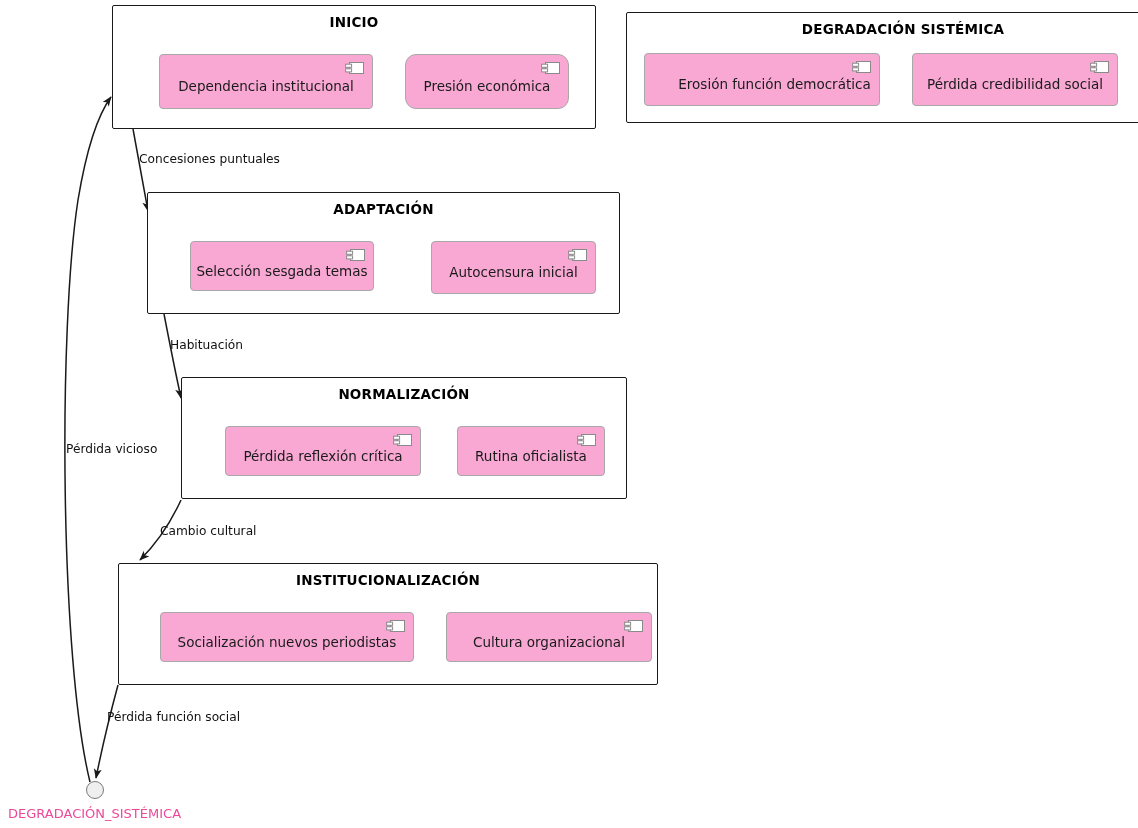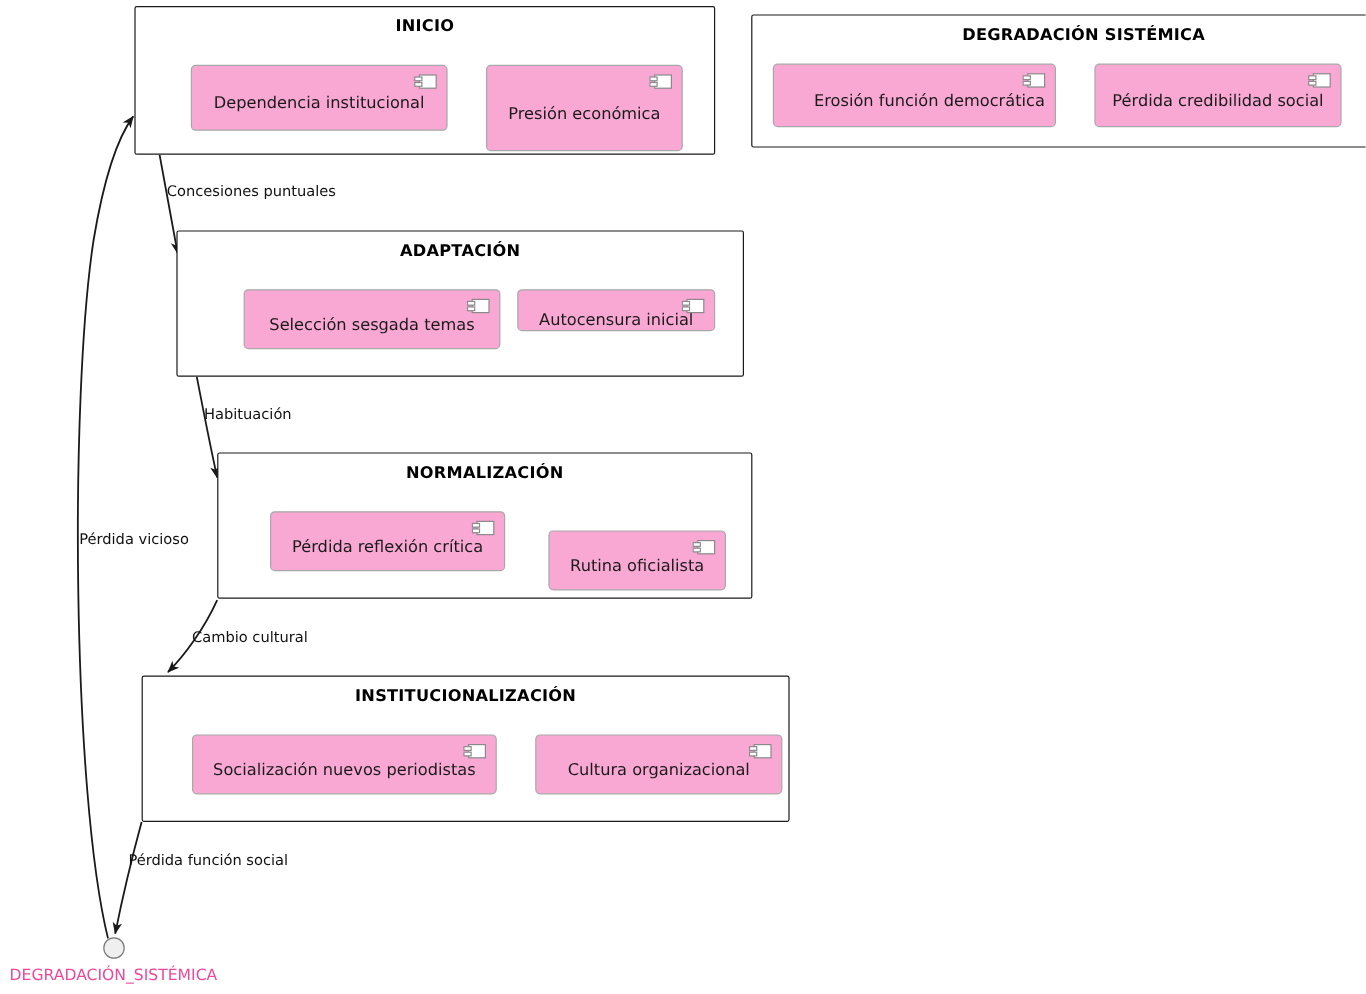--- a/index.html
+++ b/index.html
@@ -125,21 +125,21 @@
 
     <div class="component-node" style="left:46px; top:48px; width:214px; height:55px;">
       <svg class="component-icon" viewBox="0 0 20 14" xmlns="http://www.w3.org/2000/svg">
         <rect x="4.5" y="1.5" width="14" height="11" fill="#ffffff" stroke="#8a8a8a" stroke-width="1"></rect>
         <rect x="0.6" y="3.2" width="6" height="3.1" fill="#ffffff" stroke="#8a8a8a" stroke-width="1"></rect>
         <rect x="0.6" y="7.8" width="6" height="3.1" fill="#ffffff" stroke="#8a8a8a" stroke-width="1"></rect>
       </svg>
       <span class="component-label">Dependencia institucional</span>
     </div>
 
-    <div class="component-node" style="left:292px; top:48px; width:164px; height:72px;">
+    <div class="component-node" style="left:292px; top:48px; width:164px; height:55px;border-radius:11px;">
       <svg class="component-icon" viewBox="0 0 20 14" xmlns="http://www.w3.org/2000/svg">
         <rect x="4.5" y="1.5" width="14" height="11" fill="#ffffff" stroke="#8a8a8a" stroke-width="1"></rect>
         <rect x="0.6" y="3.2" width="6" height="3.1" fill="#ffffff" stroke="#8a8a8a" stroke-width="1"></rect>
         <rect x="0.6" y="7.8" width="6" height="3.1" fill="#ffffff" stroke="#8a8a8a" stroke-width="1"></rect>
       </svg>
       <span class="component-label">Presión económica</span>
     </div>
   </div>
 
   <div class="phase-box" style="left:626px; top:12px; width:554px; height:111px;">
@@ -160,30 +160,30 @@
         <rect x="0.6" y="3.2" width="6" height="3.1" fill="#ffffff" stroke="#8a8a8a" stroke-width="1"></rect>
         <rect x="0.6" y="7.8" width="6" height="3.1" fill="#ffffff" stroke="#8a8a8a" stroke-width="1"></rect>
       </svg>
       <span class="component-label">Pérdida credibilidad social</span>
     </div>
   </div>
 
   <div class="phase-box" style="left:147px; top:192px; width:473px; height:122px;">
     <div class="phase-title">ADAPTACIÓN</div>
 
-    <div class="component-node" style="left:55px; top:48px; width:214px; height:50px;">
+    <div class="component-node" style="left:42px; top:48px; width:184px; height:50px;">
       <svg class="component-icon" viewBox="0 0 20 14" xmlns="http://www.w3.org/2000/svg">
         <rect x="4.5" y="1.5" width="14" height="11" fill="#ffffff" stroke="#8a8a8a" stroke-width="1"></rect>
         <rect x="0.6" y="3.2" width="6" height="3.1" fill="#ffffff" stroke="#8a8a8a" stroke-width="1"></rect>
         <rect x="0.6" y="7.8" width="6" height="3.1" fill="#ffffff" stroke="#8a8a8a" stroke-width="1"></rect>
       </svg>
       <span class="component-label">Selección sesgada temas</span>
     </div>
 
-    <div class="component-node" style="left:283px; top:48px; width:165px; height:35px;align-items:flex-end;">
+    <div class="component-node" style="left:283px; top:48px; width:165px; height:53px;">
       <svg class="component-icon" viewBox="0 0 20 14" xmlns="http://www.w3.org/2000/svg">
         <rect x="4.5" y="1.5" width="14" height="11" fill="#ffffff" stroke="#8a8a8a" stroke-width="1"></rect>
         <rect x="0.6" y="3.2" width="6" height="3.1" fill="#ffffff" stroke="#8a8a8a" stroke-width="1"></rect>
         <rect x="0.6" y="7.8" width="6" height="3.1" fill="#ffffff" stroke="#8a8a8a" stroke-width="1"></rect>
       </svg>
       <span class="component-label">Autocensura inicial</span>
     </div>
   </div>
 
   <div class="phase-box" style="left:181px; top:377px; width:446px; height:122px;">
@@ -191,21 +191,21 @@
 
     <div class="component-node" style="left:43px; top:48px; width:196px; height:50px;">
       <svg class="component-icon" viewBox="0 0 20 14" xmlns="http://www.w3.org/2000/svg">
         <rect x="4.5" y="1.5" width="14" height="11" fill="#ffffff" stroke="#8a8a8a" stroke-width="1"></rect>
         <rect x="0.6" y="3.2" width="6" height="3.1" fill="#ffffff" stroke="#8a8a8a" stroke-width="1"></rect>
         <rect x="0.6" y="7.8" width="6" height="3.1" fill="#ffffff" stroke="#8a8a8a" stroke-width="1"></rect>
       </svg>
       <span class="component-label">Pérdida reflexión crítica</span>
     </div>
 
-    <div class="component-node" style="left:275px; top:64px; width:148px; height:50px;">
+    <div class="component-node" style="left:275px; top:48px; width:148px; height:50px;">
       <svg class="component-icon" viewBox="0 0 20 14" xmlns="http://www.w3.org/2000/svg">
         <rect x="4.5" y="1.5" width="14" height="11" fill="#ffffff" stroke="#8a8a8a" stroke-width="1"></rect>
         <rect x="0.6" y="3.2" width="6" height="3.1" fill="#ffffff" stroke="#8a8a8a" stroke-width="1"></rect>
         <rect x="0.6" y="7.8" width="6" height="3.1" fill="#ffffff" stroke="#8a8a8a" stroke-width="1"></rect>
       </svg>
       <span class="component-label">Rutina oficialista</span>
     </div>
   </div>
 
   <div class="phase-box" style="left:118px; top:563px; width:540px; height:122px;">

